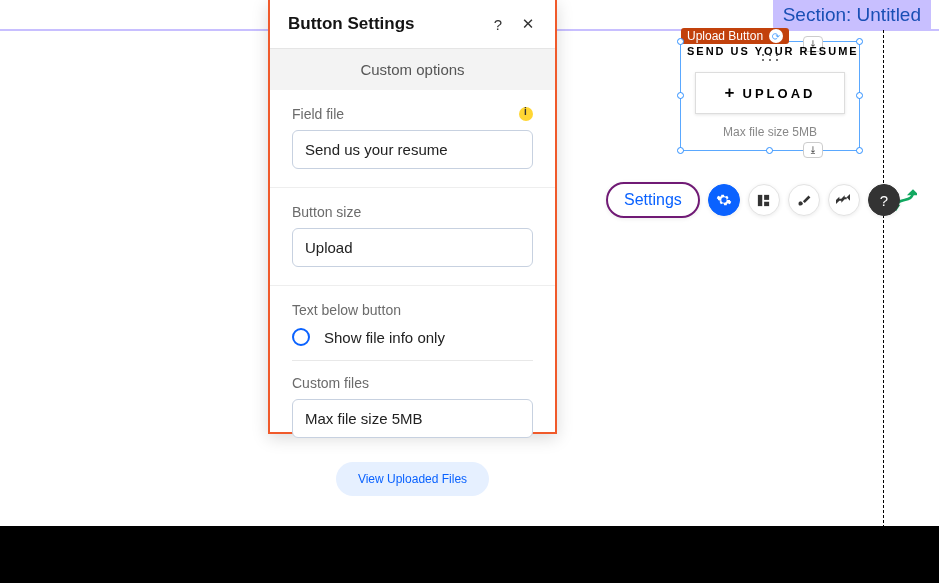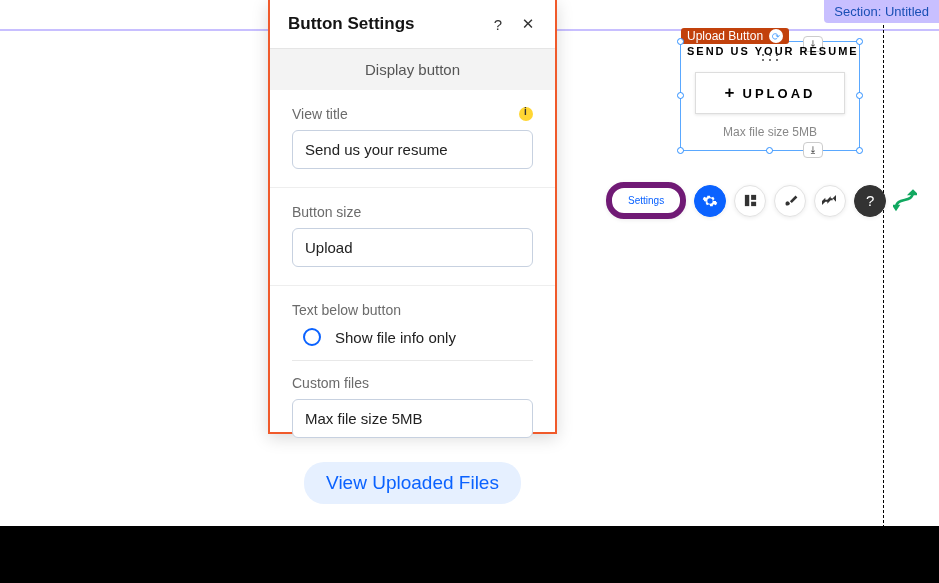--- a/index.html
+++ b/index.html
@@ -9,22 +9,22 @@
   width: 939px;
   height: 583px;
   overflow: hidden;
   position: relative;
 }
 .bar-blue { position:absolute; top:0; left:268px; width:289px; height:4px; background:#0a62ff; border-radius: 4px 4px 0 0; }
 .purple-line { position:absolute; top:29px; left:0; right:0; height:2px; background:#c8bfff; z-index:0; }
 .dark-band { position:absolute; top:526px; left:0; right:0; height:57px; background:#000; z-index:0; }
 .ruler { position:absolute; top:0; right:55px; width:0; height:100%; border-left:1px dashed #000; z-index:1;}
 .section-tag {
-  position:absolute; top:0; right:0; background:#c8bfff; color:#194fb5; padding:4px 10px;
-  font-size:13px; border-radius:0 0 0 4px; z-index:5;
+  position:absolute; top:0; right:8px; background:#c8bfff; color:#194fb5; padding:4px 10px;
+  font-size:19px; border-radius:0 0 0 4px; z-index:5;
 }
 .panel {
   position:absolute; top:0; left:268px; width:289px; height:434px;
   background:#fff; border:2px solid #f05a2b; border-top:none;
   box-shadow: 0 4px 16px rgba(0,0,0,0.15);
   z-index:10;
   display:flex; flex-direction:column;
 }
 .panel-head {
   display:flex; align-items:center; padding:14px 18px; border-bottom:1px solid #e5e5e5;
@@ -32,32 +32,32 @@
 .panel-title { font-size:17px; font-weight:700; color:#141414; flex:1;}
 .help-icon, .close-icon { width:18px; height:18px; display:flex; align-items:center; justify-content:center; color:#333; font-size:15px; margin-left:12px; cursor:pointer;}
 .section-header { background:#f3f3f3; padding:12px 0; text-align:center; font-size:15px; color:#555; }
 .field-block { padding:16px 22px 18px; border-bottom:1px solid #eee; }
 .field-label { font-size:14px; color:#6b6b6b; margin-bottom:8px; display:flex; align-items:center; }
 .info-dot { width:14px; height:14px; border-radius:50%; background:#ffd633; margin-left:auto; position:relative;}
 .info-dot::after { content:"i"; position:absolute; top:-1px; left:5px; font-size:10px; font-weight:700; color:#333;}
 .text-input {
   width:100%; padding:10px 12px; border:1px solid #c7d1e0; border-radius:6px; font-size:15px; color:#222;
 }
-.radio-row { display:flex; align-items:center; margin:10px 11px; cursor:pointer;}
+.radio-row { display:flex; align-items:center; margin:10px 0; cursor:pointer;}
 .radio {
   width:18px; height:18px; border:2px solid #0a62ff; border-radius:50%; margin-right:14px;
   display:flex; align-items:center; justify-content:center; flex-shrink:0;
 }
 .radio.empty { border-color:#0a62ff; }
 .radio.filled::after { content:""; width:9px; height:9px; background:#0a62ff; border-radius:50%; }
 .radio-label { font-size:15px; color:#222;}
 .hr-sub { border:none; border-top:1px solid #e8e8e8; margin:14px 0;}
 .link-btn {
   display:block; margin:16px auto 0; padding:10px 22px; background:#e6f0ff; color:#0a62ff;
-  border:none; border-radius:20px; font-size:19px; cursor:pointer;
+  border:none; border-radius:20px; font-size:12px; cursor:pointer;
 }
 
 .widget-box {
   position:absolute; top:41px; left:680px; width:180px; height:110px;
   border:1px solid #5aa8ff; z-index:5; background:rgba(255,255,255,0.0);
 }
 .handle { width:7px; height:7px; background:#fff; border:1px solid #2e90ff; border-radius:50%; position:absolute;} 
 .h-tl { top:-4px; left:-4px; }
 .h-tr { top:-4px; right:-4px; }
 .h-ml { top:50%; left:-4px; margin-top:-4px;}
@@ -81,22 +81,22 @@
 .plus { font-size:17px; font-weight:800; margin-right:8px; letter-spacing:0;}
 .widget-sub { position:absolute; top:83px; left:0; right:0; text-align:center; font-size:12px; color:#888;}
 .dl-pill { position:absolute; width:20px; height:16px; background:#fff; border:1px solid #ccc; border-radius:4px; display:flex; align-items:center; justify-content:center; font-size:10px;}
 .dl-top { top:-6px; right:36px;}
 .dl-bot { bottom:-8px; right:36px;}
 
 .toolbar {
   position:absolute; top:182px; left:606px; display:flex; align-items:center; gap:8px; z-index:5;
 }
 .tb-settings {
-  background:#fff; border:6px solid #701a75; border-radius:18px; padding:7px 16px;
-  color:#0a62ff; font-size:10px; box-shadow:0 1px 4px rgba(0,0,0,0.08);
+  background:#fff; border:2px solid #701a75; border-radius:18px; padding:7px 16px;
+  color:#0a62ff; font-size:16px; box-shadow:0 1px 4px rgba(0,0,0,0.08);
 }
 .tb-btn {
   width:32px; height:32px; border-radius:50%; background:#fff; border:1px solid #e3e3e3;
   display:flex; align-items:center; justify-content:center; box-shadow:0 1px 4px rgba(0,0,0,0.08);
   color:#333; font-size:15px;
 }
 .tb-btn.active { background:#0a62ff; color:#fff; border-color:#0a62ff;}
 
 .curvy { position:absolute; top:188px; left:893px; width:24px; height:24px; }
 .curvy svg path { stroke:#11a860; stroke-width:2.5; fill:none;}
@@ -112,25 +112,25 @@
 
 <div class="section-tag">Section: Untitled</div>
 
 <div class="panel">
   <div class="panel-head">
     <div class="panel-title">Button Settings</div>
     <div class="help-icon">?</div>
     <div class="close-icon">✕</div>
   </div>
 
-  <div class="section-header">Display button</div>
+  <div class="section-header">Custom options</div>
 
   <div class="field-block">
     <div class="field-label">
-      <span>View title</span>
+      <span>Field file</span>
       <span class="info-dot"></span>
     </div>
     <input class="text-input" value="Send us your resume" style="">
   </div>
 
   <div class="field-block">
     <div class="field-label">
       <span>Button size</span>
     </div>
     <input class="text-input" value="Upload" style="">

